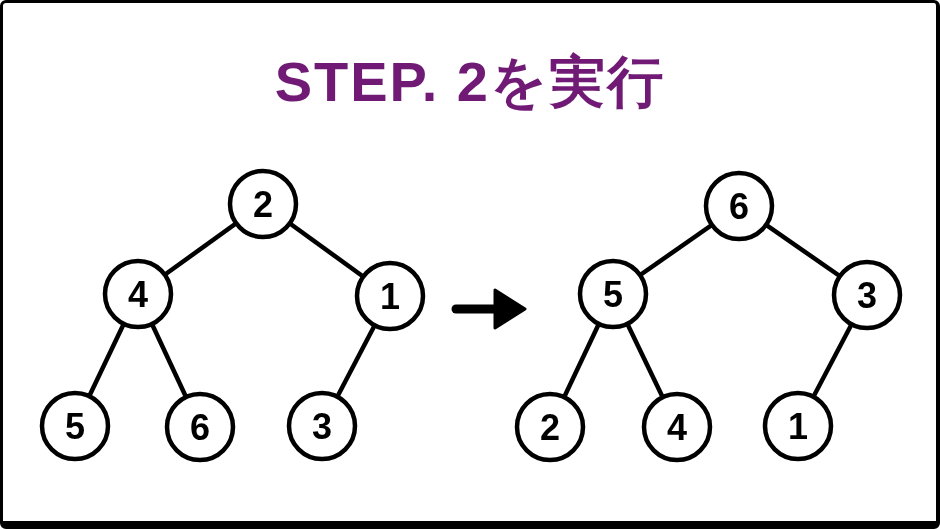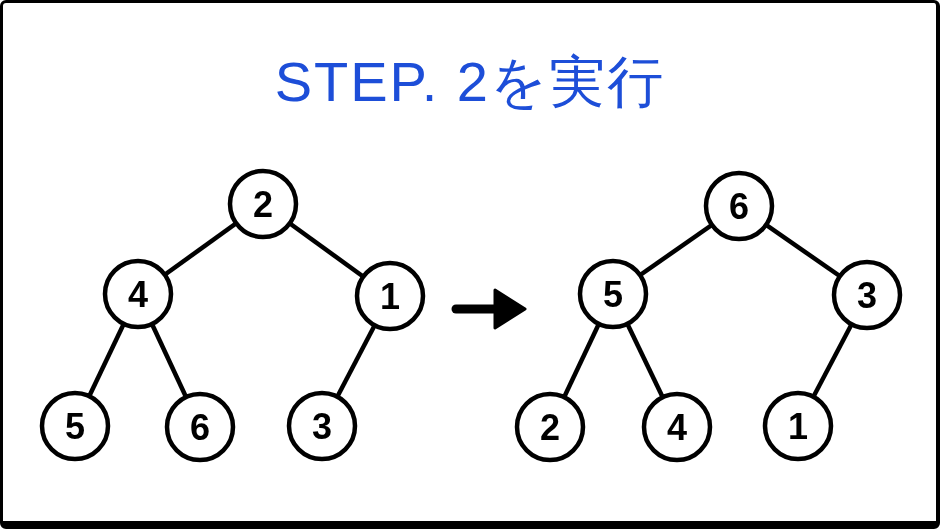--- a/index.html
+++ b/index.html
@@ -27,23 +27,23 @@
     z-index: 3;
   }
   .title {
     position: absolute;
     top: 53px;
     left: 0;
     width: 100%;
     text-align: center;
     font-size: 56px;
     line-height: 58px;
-    font-weight: 400;
+    font-weight: 700;
     letter-spacing: 2px;
-    color: #1d4ed8;
+    color: #701a75;
     z-index: 2;
     white-space: nowrap;
   }
   svg#diagram {
     position: absolute;
     inset: 0;
     width: 940px;
     height: 529px;
     z-index: 1;
   }

